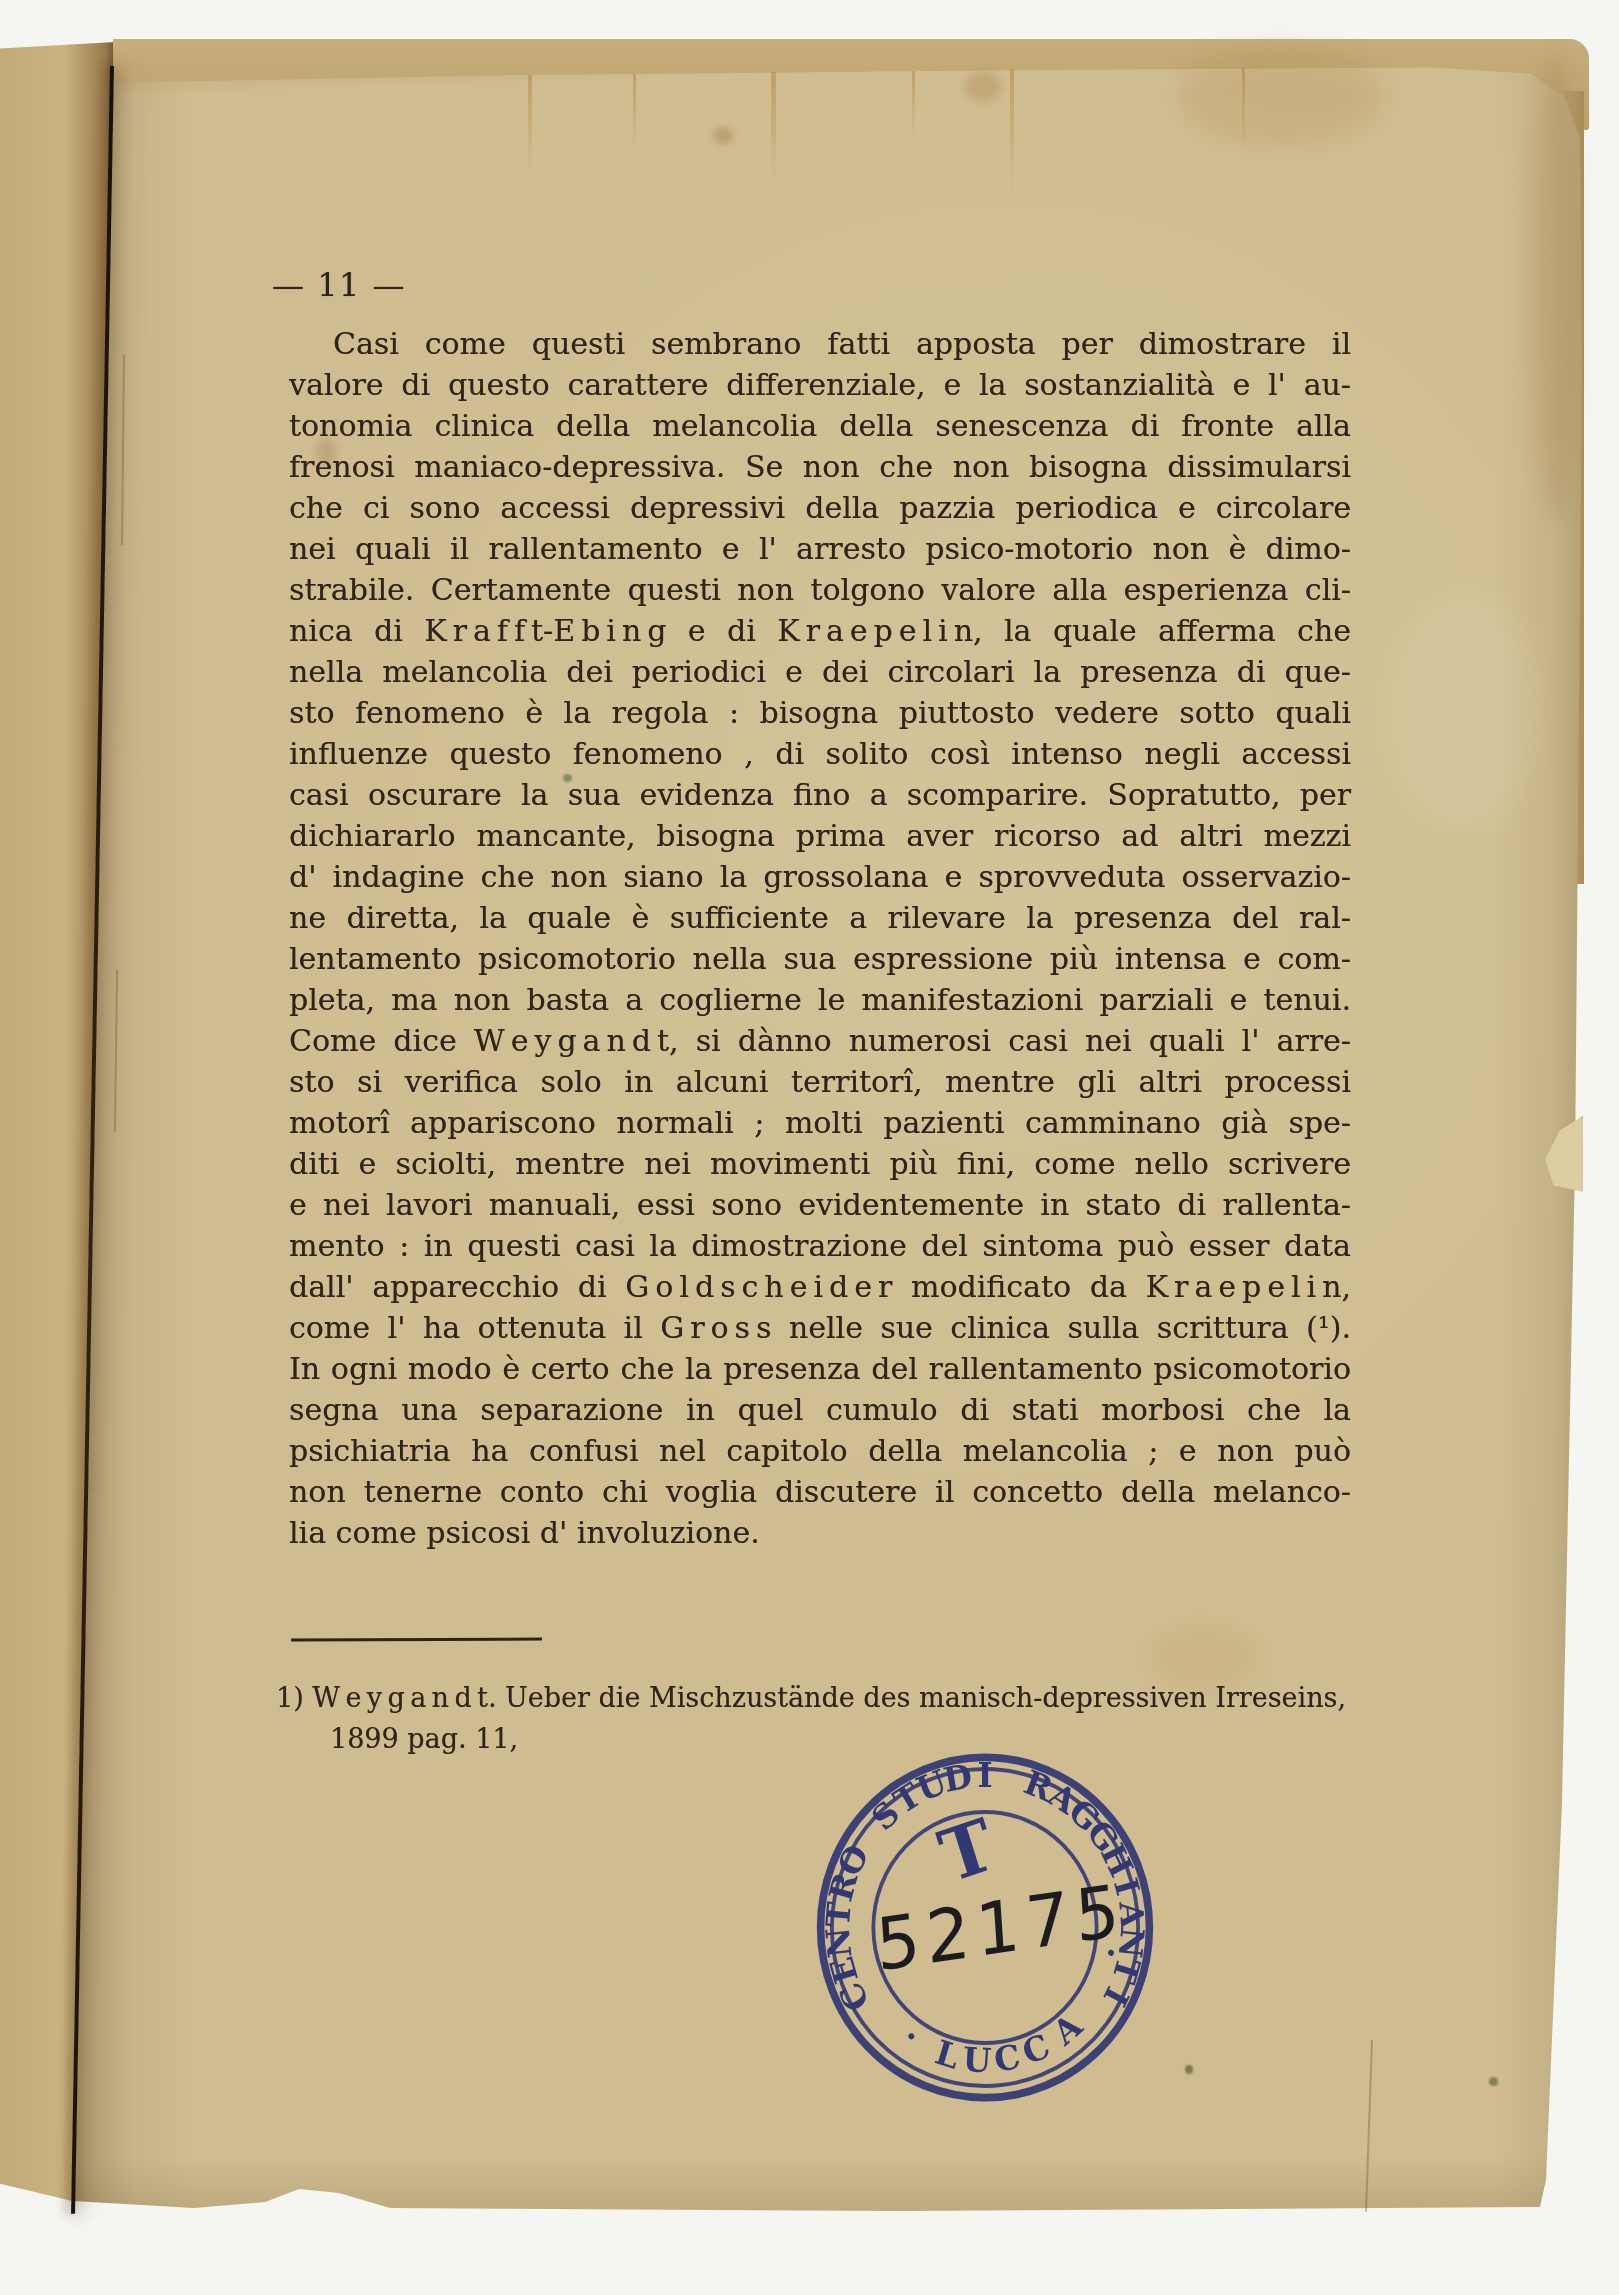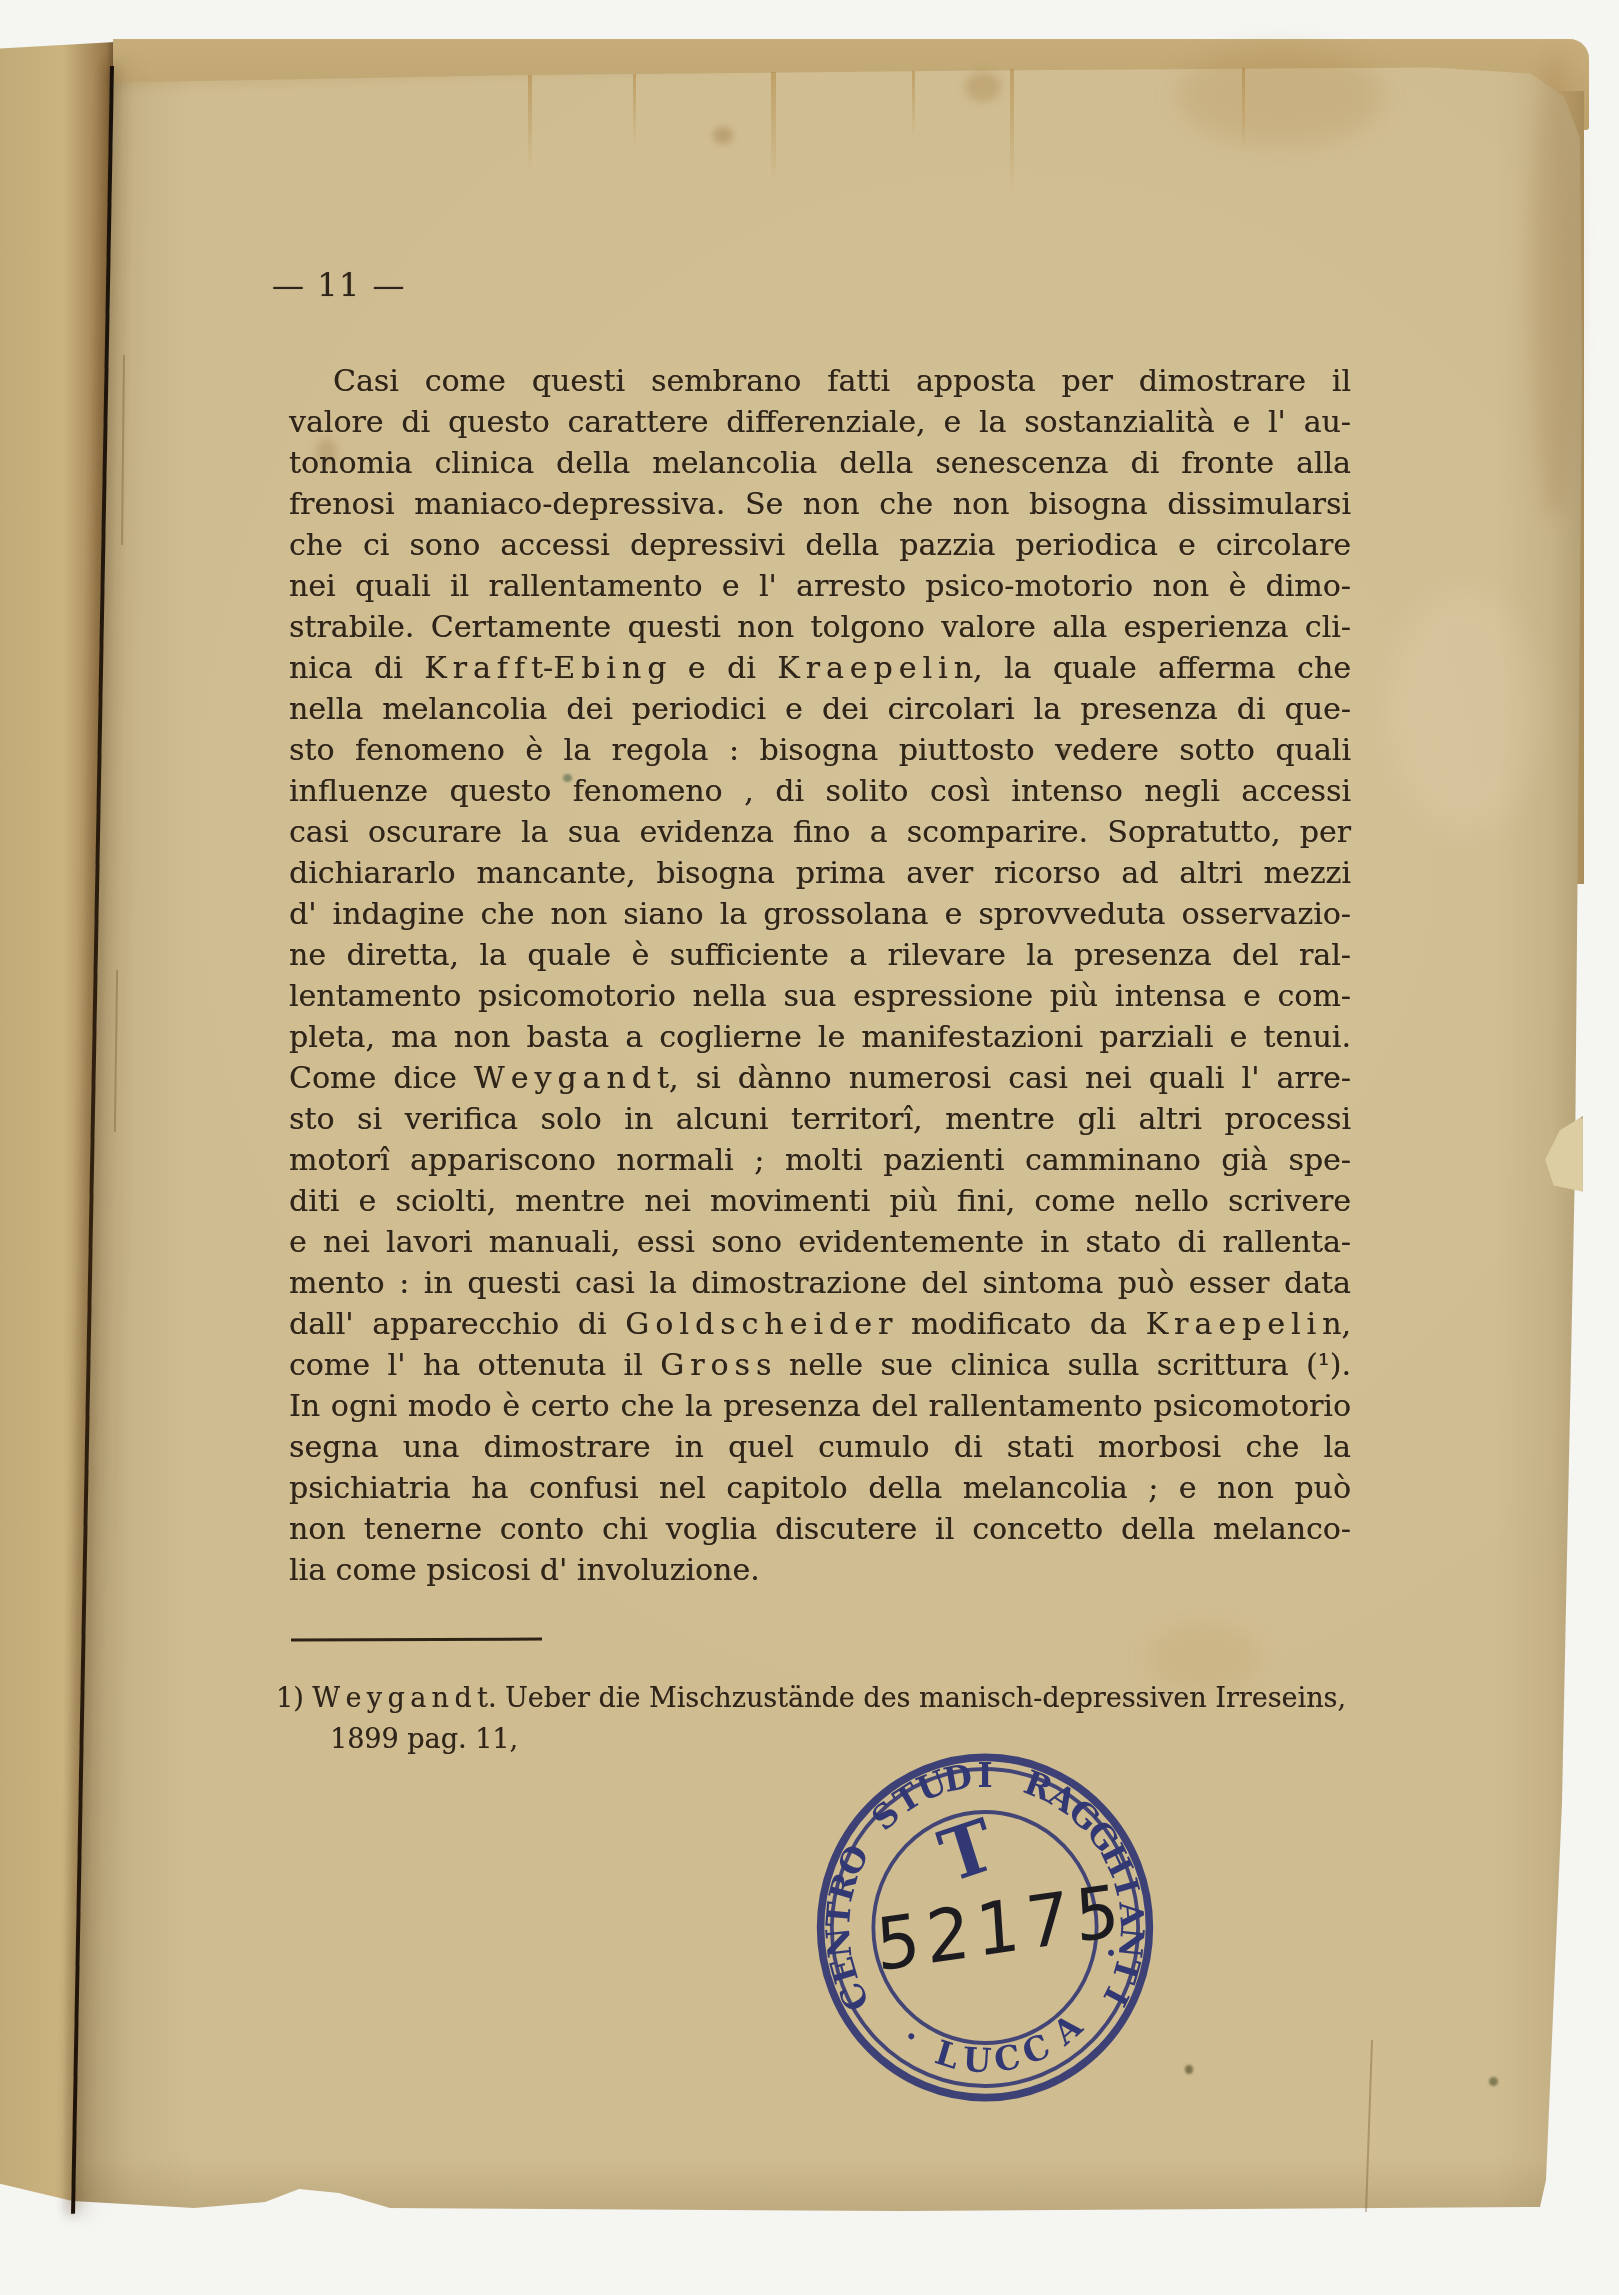--- a/index.html
+++ b/index.html
@@ -71,21 +71,21 @@
     position:absolute;left:272px;top:266px;width:1062px;z-index:4;
     text-align:left;font-size:32px;color:var(--ink);letter-spacing:1.5px;
     text-shadow:0 0 0.8px rgba(47,36,25,.55);
   }
   .body-text{
     position:absolute;left:289px;top:323px;width:1062px;z-index:4;
     font-size:30px;line-height:41px;color:var(--ink);
     text-shadow:0.2px 0.2px 0.6px rgba(47,36,25,.55);
   }
   .body-text .line{text-align:justify;text-align-last:justify;}
-  .body-text .line.indent{text-indent:44px;margin-top:37px;}
+  .body-text .line.indent{text-indent:44px;}
   .body-text .line.last{text-align-last:left;}
   .footnote-rule{
     position:absolute;left:291px;top:1638px;width:251px;height:3px;z-index:4;
     background:#2e2316;transform:rotate(-0.2deg);
   }
   .footnote{position:absolute;z-index:4;color:var(--ink);font-size:27px;line-height:38px;
     text-shadow:0.2px 0.2px 0.6px rgba(47,36,25,.5);}
   .footnote.l1{left:276px;top:1679px;width:1110px;}
   .footnote.l2{left:330px;top:1720px;width:604px;}
   
@@ -156,21 +156,21 @@
     <div class="line">pleta, ma non basta a coglierne le manifestazioni parziali e tenui.</div>
     <div class="line">Come dice W e y g a n d t, si dànno numerosi casi nei quali l' arre-</div>
     <div class="line">sto si verifica solo in alcuni territorî, mentre gli altri processi</div>
     <div class="line">motorî appariscono normali ;  molti pazienti camminano già spe-</div>
     <div class="line">diti e sciolti, mentre nei movimenti più fini, come nello scrivere</div>
     <div class="line">e nei lavori manuali, essi sono evidentemente in stato di rallenta-</div>
     <div class="line">mento : in questi casi la dimostrazione del sintoma può esser data</div>
     <div class="line">dall' apparecchio di G o l d s c h e i d e r modificato da K r a e p e l i n,</div>
     <div class="line">come l' ha ottenuta il G r o s s nelle sue clinica sulla scrittura (¹).</div>
     <div class="line">In ogni modo è certo che la presenza del rallentamento psicomotorio</div>
-    <div class="line">segna una dimostrare in quel cumulo di stati morbosi che la</div>
+    <div class="line">segna una separazione in quel cumulo di stati morbosi che la</div>
     <div class="line">psichiatria ha confusi nel capitolo della melancolia ; e non può</div>
     <div class="line">non tenerne conto chi voglia discutere il concetto della melanco-</div>
     <div class="line last">lia come psicosi d' involuzione.</div>
   </div>
 <div class="footnote-rule"></div>
 <div class="footnote l1">1) W e y g a n d t.  Ueber die Mischzustände des manisch-depressiven Irreseins,</div>
 <div class="footnote l2">1899 pag. 11,</div>
 
 <svg class="stamp" width="340" height="353" viewBox="-225 -234 450 468">
   <g transform="scale(1,1.035)">

